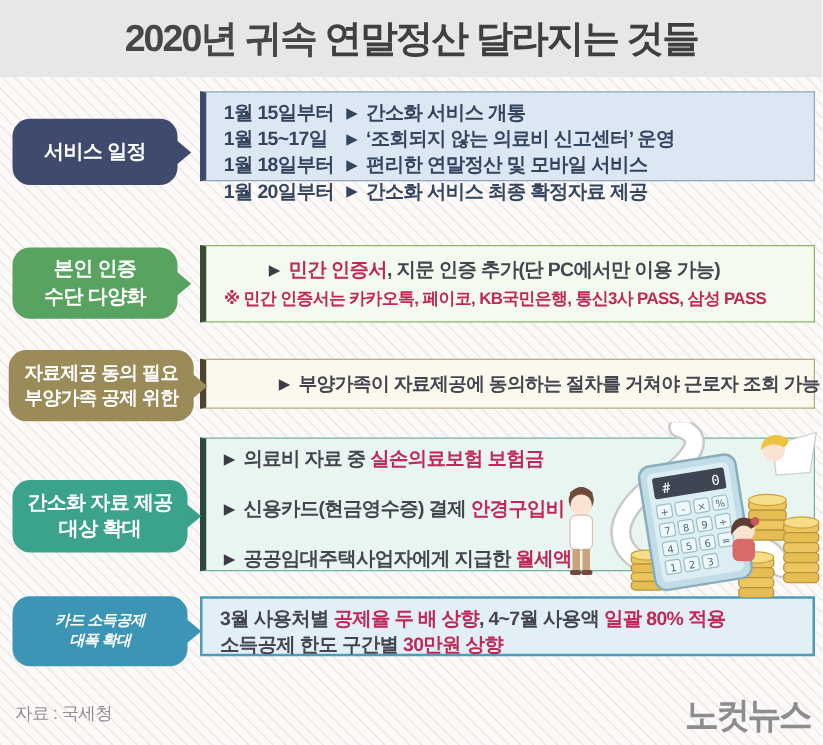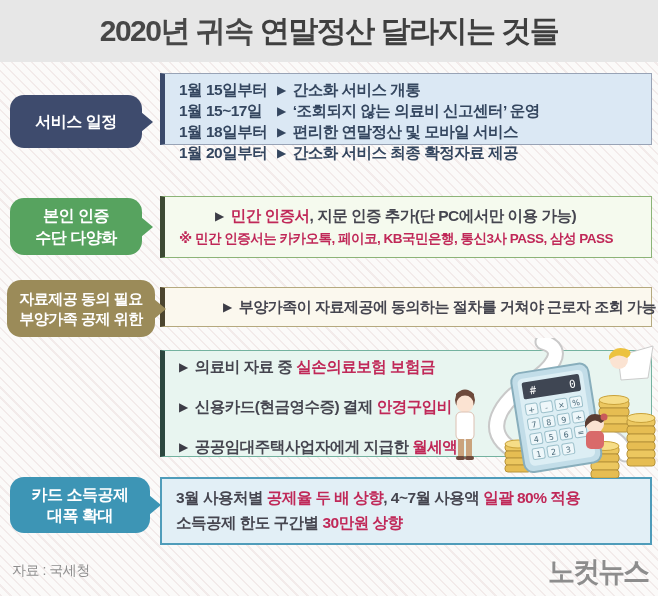--- a/index.html
+++ b/index.html
@@ -58,28 +58,28 @@
   .c2 .bullet{color:#3c3c46;}
   
   .c3{top:225px;height:40px;background:#fbf8ee;border:1px solid #b5a97e;border-left:5px solid #4c452f;}
   .c3 .row{font-size:15px;font-weight:700;color:#45454f;margin-left:44px;}
   .c3 .bullet{color:#3c3c46;}
   
   .c4{top:288px;height:107px;background:#e8f5f0;border:1px solid #74b2a0;border-left:5px solid #2c473f;gap:19px;}
   .c4 .row{font-size:15.5px;font-weight:700;color:#45454f;}
   .c4 .bullet{color:#3c3c46;}
   
-  .c5{top:415px;height:68px;background:#e2eff6;border:2px solid #4f9cba;}
+  .c5{top:415px;height:48px;background:#e2eff6;border:2px solid #4f9cba;}
   .c5 .row{font-size:15.5px;font-weight:700;color:#45454f;}
   
   .b1{--c:#3e4b6d;left:10px;top:33px;width:132px;height:53px;font-size:16px;}
   .b2{--c:#57a35f;left:10px;top:136px;width:132px;height:57px;font-size:16px;}
   .b3{--c:#9b8b59;left:7px;top:218px;width:148px;height:57px;font-size:15px;}
   .b4{--c:#3ba28c;left:10px;top:322px;width:140px;height:58px;font-size:16px;}
-  .b5{--c:#3d95b5;left:10px;top:415px;width:140px;height:56px;font-size:16px;}
+  .b5{--c:#3d95b5;left:10px;top:415px;width:140px;height:56px;font-size:12px;font-style:italic;}
   
   .source{position:absolute;left:12px;top:500px;font-size:14px;color:#8f8f8f;letter-spacing:-0.5px;text-align:right;}
   .logo{
     position:absolute;right:10px;top:492px;font-size:27px;font-weight:900;
     color:#8d8d8d;letter-spacing:-2px;transform:scaleY(1.05);
   }
   
   .illus{position:absolute;left:443px;top:276px;width:215px;height:140px;z-index:3;}
 </style>
 </head>
@@ -125,20 +125,24 @@
     <div class="bubble b3">
       <span>자료제공 동의 필요</span>
       <span>부양가족 공제 위한</span>
     </div>
     <div class="cbox c3">
       <div class="row">
         <span class="bullet">▶</span><span>부양가족이 자료제공에 동의하는 절차를 거쳐야 근로자 조회 가능</span>
       </div>
     </div>
 
+    <div class="bubble b4">
+      <span>간소화 자료 제공</span>
+      <span>대상 확대</span>
+    </div>
     <div class="cbox c4">
       <div class="row">
         <span class="bullet">▶</span><span>의료비 자료 중 </span><span class="red">실손의료보험 보험금</span>
       </div>
       <div class="row">
         <span class="bullet">▶</span><span>신용카드(현금영수증) 결제 </span><span class="red">안경구입비</span>
       </div>
       <div class="row">
         <span class="bullet">▶</span><span>공공임대주택사업자에게 지급한 </span><span class="red">월세액</span>
       </div>

